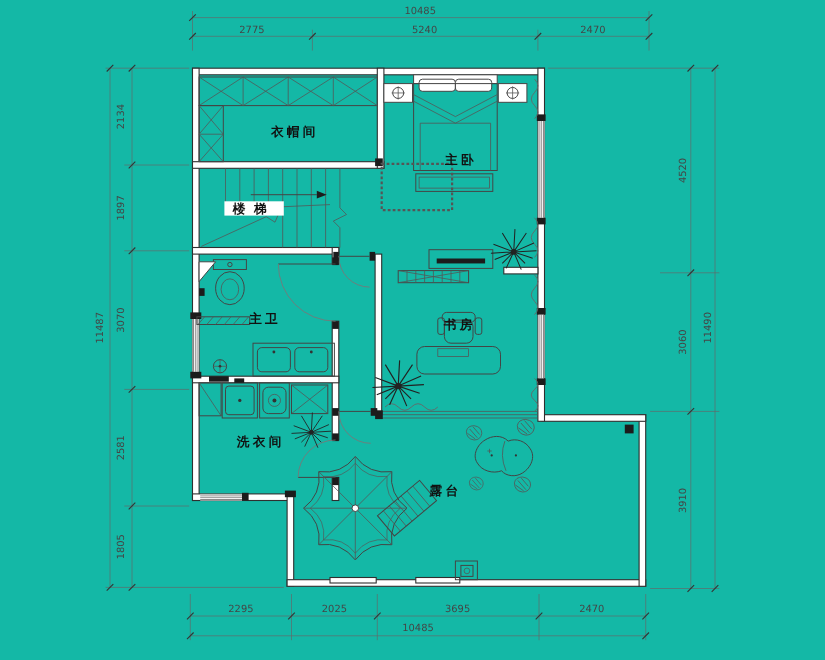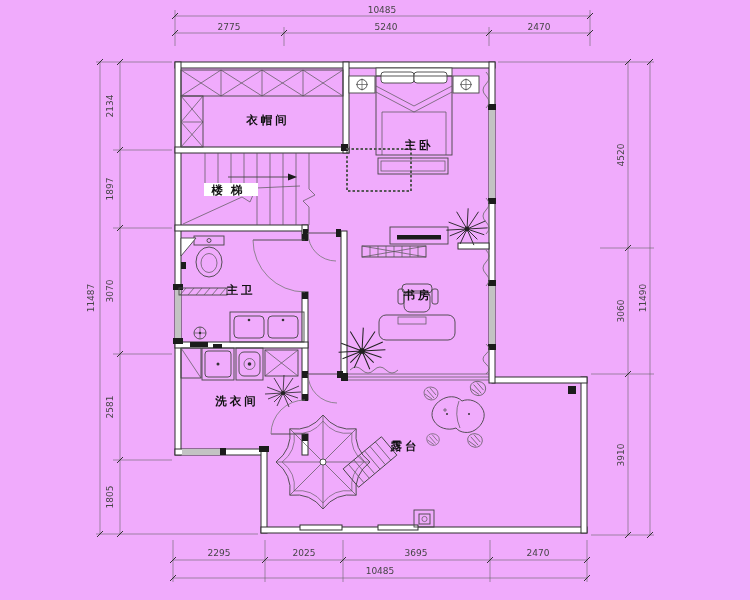--- a/index.html
+++ b/index.html
@@ -1,16 +1,16 @@
 <!DOCTYPE html>
 <html><head>
 <meta charset="utf-8">
 <style>
   html,body{margin:0;padding:0;background:#fff;}
-  .canvas{position:relative;width:750px;height:600px;background:#f0abfc;overflow:hidden;
+  .canvas{position:relative;width:750px;height:600px;background:#14b8a6;overflow:hidden;
           font-family:"DejaVu Sans","Liberation Sans",sans-serif;}
   svg{position:absolute;left:0;top:0;}
   .wall{fill:#ffffff;stroke:#2f2f2f;stroke-width:1;}
   .blk{fill:#1c1c1c;stroke:none;}
   .furn{fill:none;stroke:#444;stroke-width:0.9;}
   .furnw{fill:#ffffff;stroke:#444;stroke-width:0.9;}
   .thin{fill:none;stroke:#555;stroke-width:0.7;}
   .arc{fill:none;stroke:#777;stroke-width:0.8;}
   .dim{stroke:#666;stroke-width:0.6;fill:none;}
   .slash{stroke:#333;stroke-width:1;}

